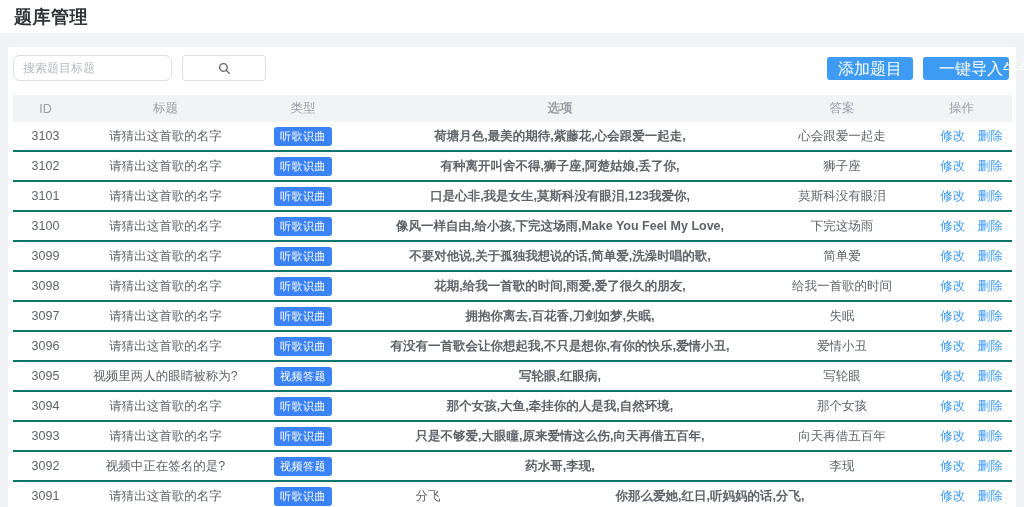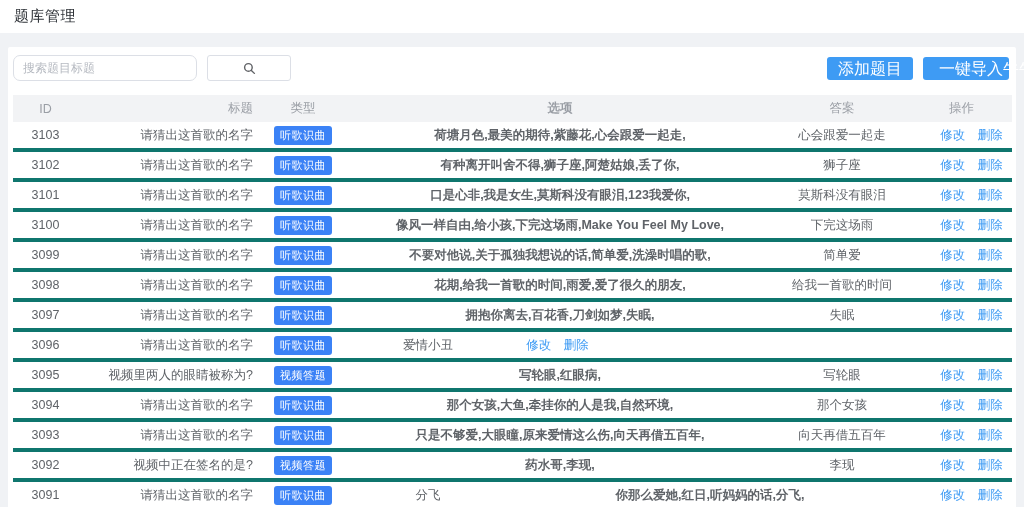--- a/index.html
+++ b/index.html
@@ -10,40 +10,40 @@
     color: #5f6368;
   }
   .topbar {
     height: 33px;
     background: #ffffff;
     display: flex;
     align-items: center;
     padding-left: 14px;
   }
   .page-title {
-    font-size: 15px;
-    font-weight: 400;
+    font-size: 18px;
+    font-weight: 700;
     color: #2f3338;
     letter-spacing: 0.5px;
   }
   .card {
     margin: 14px 8px 0 8px;
     background: #ffffff;
     height: 465px;
     padding: 8px 4px 0 5px;
     border-radius: 2px;
   }
   .toolbar {
     display: flex;
     align-items: center;
     height: 26px;
     margin-bottom: 14px;
   }
   .search-input {
-    width: 184px;
+    width: 159px;
     height: 26px;
     border: 1px solid #dcdfe6;
     border-radius: 7px;
     padding: 0 9px;
     font-size: 12px;
     color: #5f6368;
     outline: none;
     font-family: inherit;
   }
   .search-input::placeholder { color: #b6bac1; }
@@ -76,31 +76,31 @@
     padding: 0;
   }
   .btn-add { margin-right: 10px; }
   .btn-import { margin-right: 3px; padding-left: 16px; }
   
   .tbl { width: 100%; font-size: 12.5px; }
   .tr {
     display: flex;
     align-items: center;
     height: 30px;
-    border-bottom: 4px solid #0f766e;
+    border-bottom: 2px solid #0f766e;
   }
   .tr-head {
     height: 27px;
     background: #f2f3f5;
     color: #9a9ea5;
     border-bottom: none;
   }
   .td { text-align: center; overflow: hidden; white-space: nowrap; text-overflow: ellipsis; }
   .col-id      { width: 65px;  flex: 0 0 65px; }
-  .col-title   { width: 175px; flex: 0 0 175px; text-align: right; }
+  .col-title   { width: 175px; flex: 0 0 175px; }
   .col-type    { width: 100px; flex: 0 0 100px; }
   .col-options { width: 415px; flex: 1 1 415px; font-weight: bold; }
   .col-answer  { width: 150px; flex: 0 0 150px; }
   .col-actions { width: 95px;  flex: 0 0 95px; text-align: center; padding-right: 6px; }
   .type-badge {
     display: inline-block;
     background: #3b82f6;
     color: #ffffff;
     font-size: 11px;
     line-height: 1;
@@ -247,20 +247,21 @@
       <a class="action-link">删除</a>
     </div>
   </div>
 
   <div class="tr">
     <div class="td col-id">3096</div>
     <div class="td col-title">请猜出这首歌的名字</div>
     <div class="td col-type">
       <span class="type-badge">听歌识曲</span>
     </div>
+    <div class="td col-options">有没有一首歌会让你想起我,不只是想你,有你的快乐,爱情小丑,</div>
     <div class="td col-answer">爱情小丑</div>
     <div class="td col-actions">
       <a class="action-link">修改</a>
       <a class="action-link">删除</a>
     </div>
   </div>
 
   <div class="tr">
     <div class="td col-id">3095</div>
     <div class="td col-title">视频里两人的眼睛被称为?</div>

